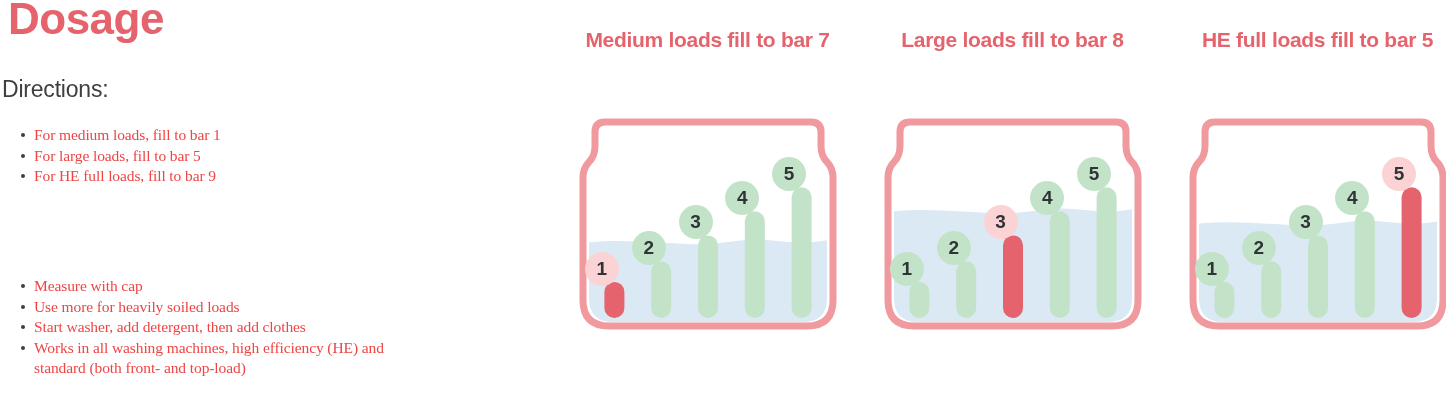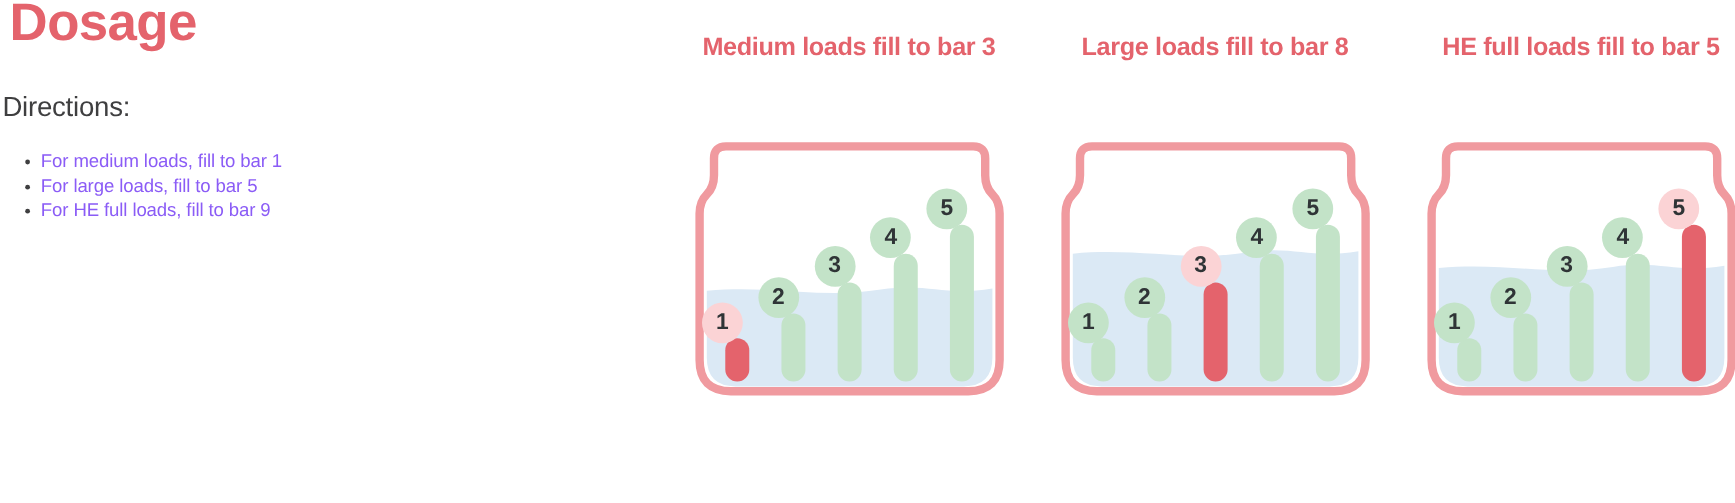--- a/index.html
+++ b/index.html
@@ -46,22 +46,23 @@
   .heading-directions { top: 76px; }
   .heading-howto { top: 226px; }
 
   ul.bullets {
     position: absolute;
     margin: 0;
     padding: 0 0 0 34px;
     list-style: none;
     font-size: 15.5px;
     line-height: 1.27;
-    color: #8b5cf6;
+    color: #ef4444;
     letter-spacing: -0.1px;
+    font-family: Liberation Serif, serif;
   }
   ul.bullets li {
     position: relative;
     margin: 0 0 1px 0;
   }
   ul.bullets li::before {
     content: "";
     position: absolute;
     left: -13px;
     top: 8px;
@@ -141,27 +142,33 @@
 
   <div class="section-heading heading-directions">Directions:</div>
 
   <ul class="bullets bullets-directions">
     <li>For medium loads, fill to bar 1</li>
     <li>For large loads, fill to bar 5</li>
     <li>For HE full loads, fill to bar 9</li>
   </ul>
 
 
+  <ul class="bullets bullets-howto">
+    <li>Measure with cap</li>
+    <li>Use more for heavily soiled loads</li>
+    <li>Start washer, add detergent, then add clothes</li>
+    <li>Works in all washing machines, high efficiency (HE) and standard (both front- and top-load)</li>
+  </ul>
 
 </div>
 
 <div class="panels">
 
   <div class="panel panel-1">
-    <div class="panel-title">Medium loads fill to bar 3</div>
+    <div class="panel-title">Medium loads fill to bar 7</div>
     <div class="cup-wrap">
         <svg width="266" height="232" viewBox="0 0 266 232" class="cup-svg">
           <path d="M 30,10 L 236,10 Q 246,10 246,20 L 246,34 Q 246,44 252,50 Q 258,56 258,66 L 258,188 Q 258,214 232,214 L 34,214 Q 8,214 8,188 L 8,66 Q 8,56 14,50 Q 20,44 20,34 L 20,20 Q 20,10 30,10 Z" fill="#ffffff"></path>
           <path d="M 14,130.32 C 69,125.32 109,137.32 159,129.32 C 199,123.32 212,135.32 252,128.32 L 252,186 Q 252,210 228,210 L 38,210 Q 14,210 14,186 Z" fill="#dbe9f5"></path>
           <rect x="29.4" y="169.88" width="20" height="36.12" rx="10" fill="#e4636c"></rect>
           <rect x="76.19999999999999" y="149.24" width="20" height="56.760000000000005" rx="10" fill="#c3e3c8"></rect>
           <rect x="123" y="123.44" width="20" height="82.56" rx="10" fill="#c3e3c8"></rect>
           <rect x="169.79999999999998" y="99.36" width="20" height="106.64" rx="10" fill="#c3e3c8"></rect>
           <rect x="216.6" y="75.28" width="20" height="130.72" rx="10" fill="#c3e3c8"></rect>
           <path d="M 30,10 L 236,10 Q 246,10 246,20 L 246,34 Q 246,44 252,50 Q 258,56 258,66 L 258,188 Q 258,214 232,214 L 34,214 Q 8,214 8,188 L 8,66 Q 8,56 14,50 Q 20,44 20,34 L 20,20 Q 20,10 30,10 Z" fill="none" stroke="#f09a9f" stroke-width="7" stroke-linejoin="round"></path>

